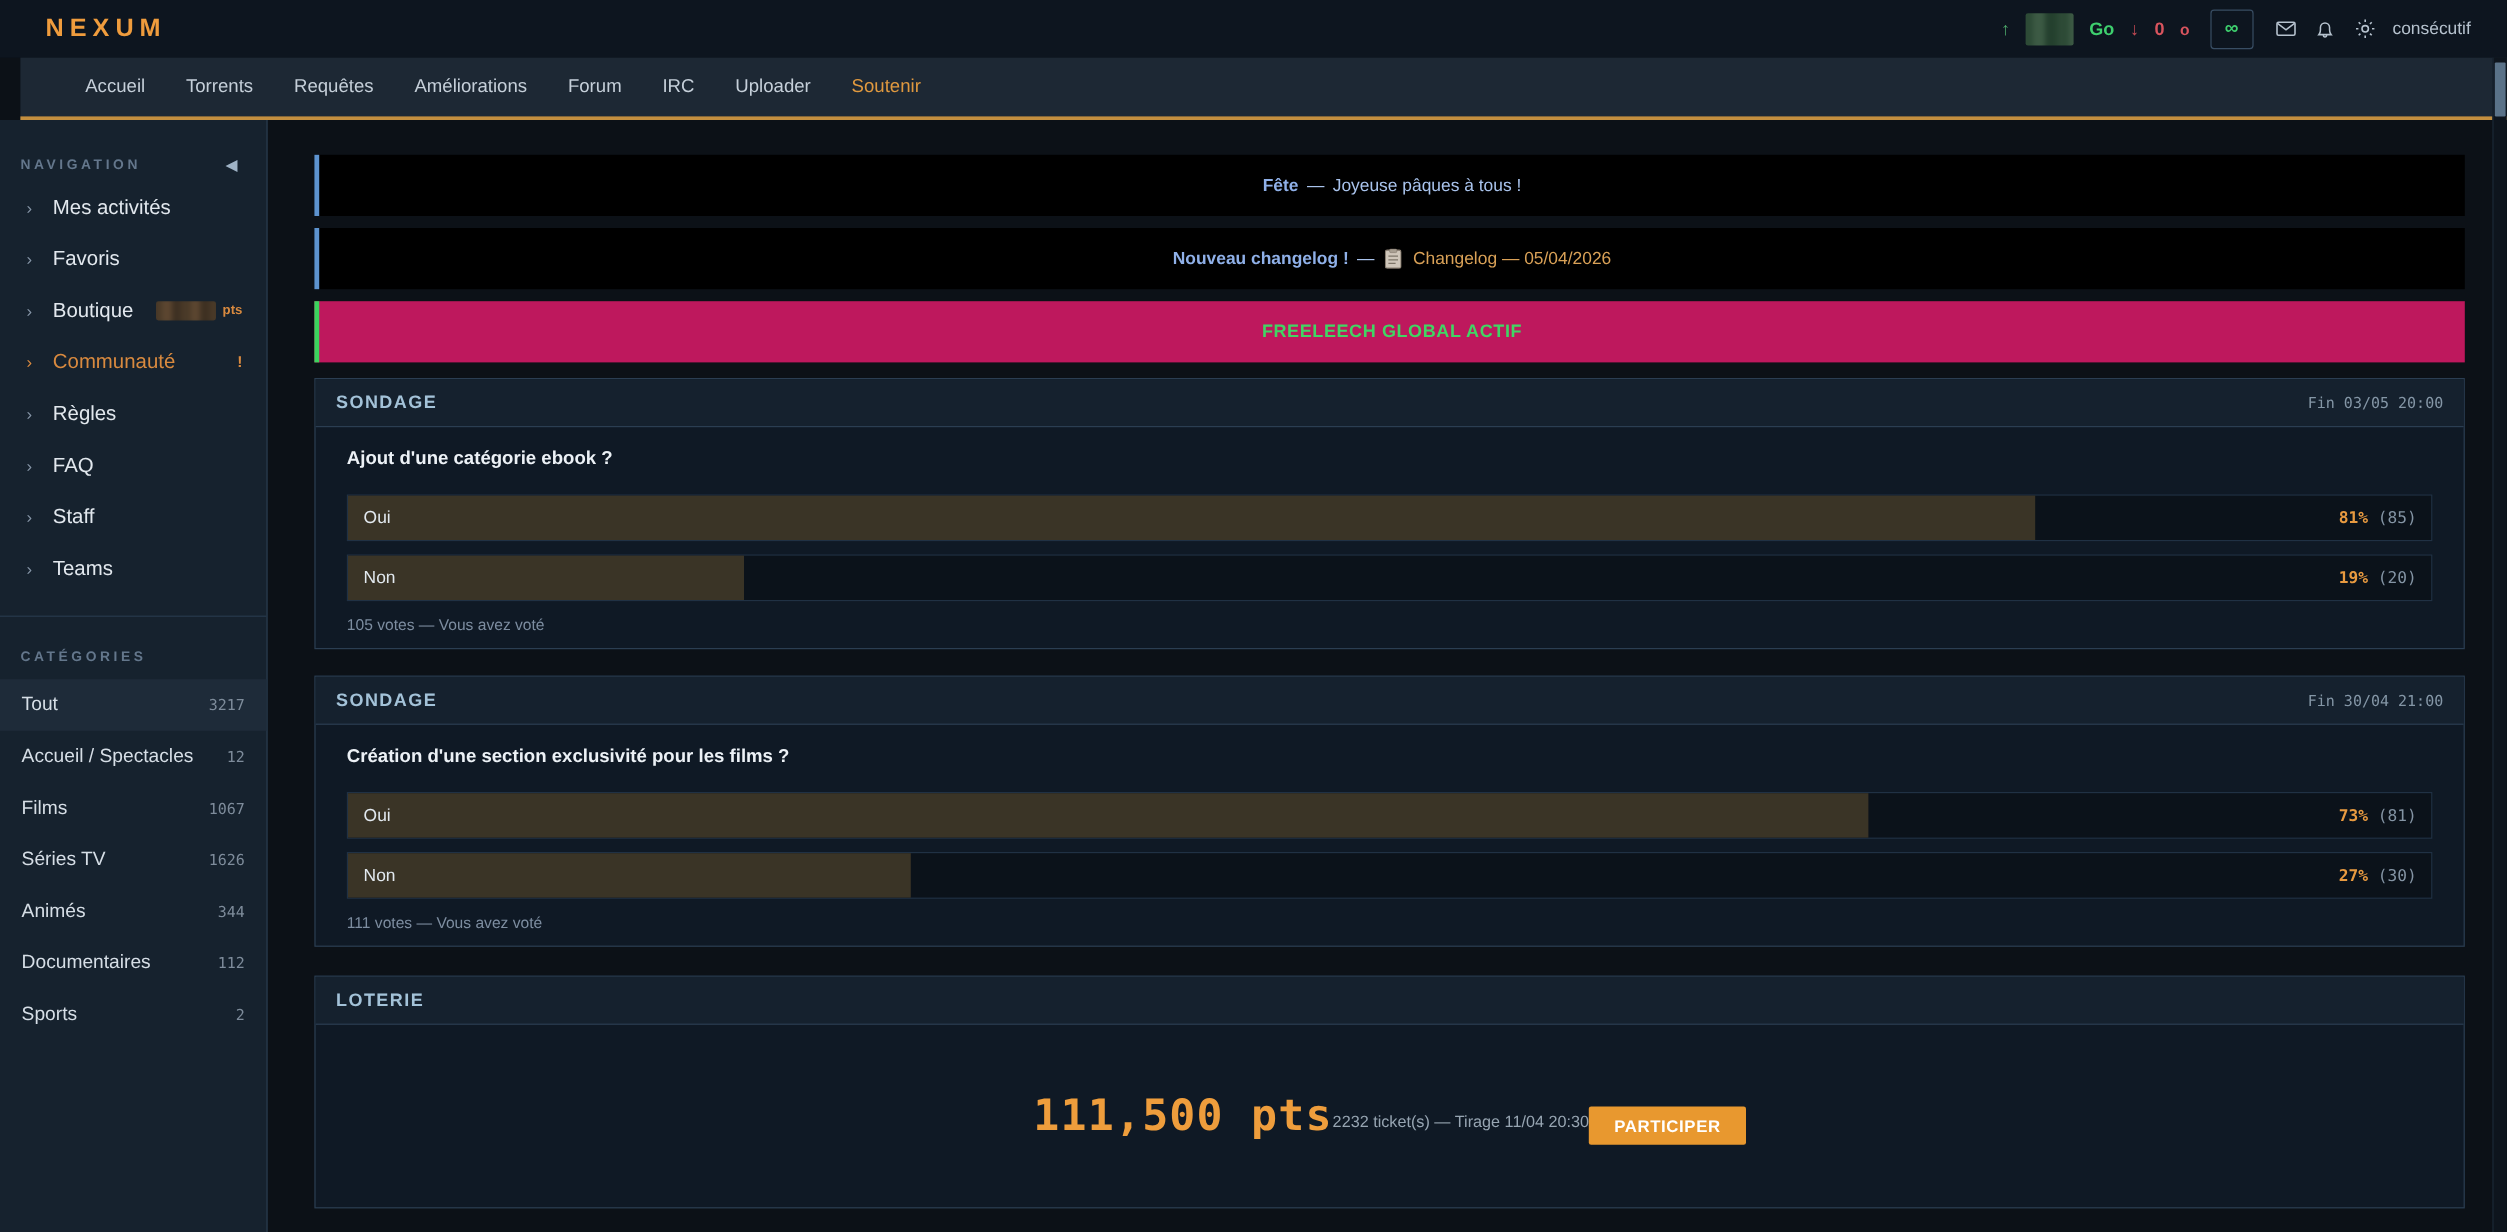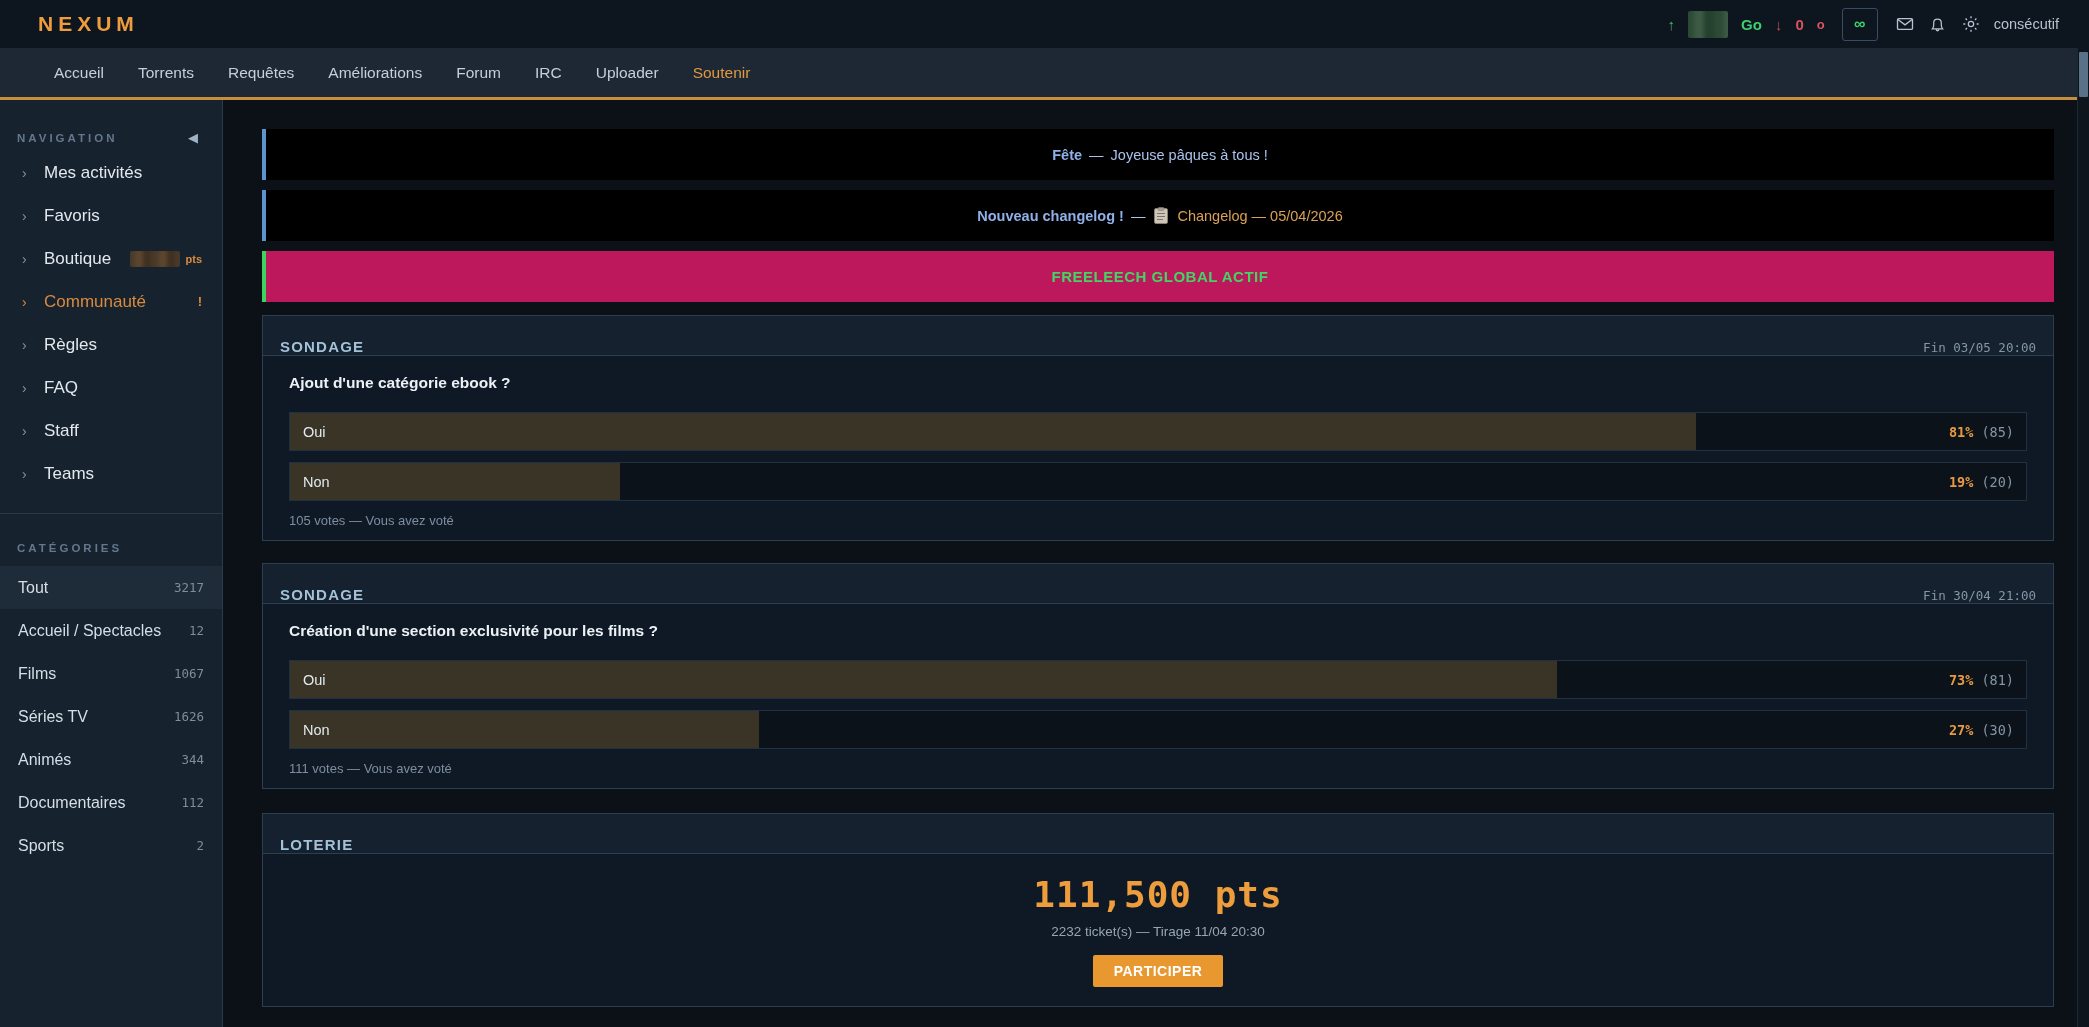--- a/index.html
+++ b/index.html
@@ -40,21 +40,21 @@
     min-width:36px; height:33px; border:1px solid #384d63; border-radius:3px;
     display:flex; align-items:center; justify-content:center;
     color:#3ecf6e; font-weight:bold; font-size:16px; margin:0 4px;
   }
   .top-icon { width:20px; height:20px; display:inline-flex; align-items:center; justify-content:center; }
   .top-icon svg { stroke:#b6c2ce; }
   .logout { color:#b6c2ce; font-size:14.5px; }
 
   
   .navbar {
-    position:absolute; top:48px; left:0; right:0; height:52px;
+    position:absolute; top:48px; left:17px; right:0; height:52px;
     background:#1d2834; border-bottom:3px solid #c48f3f;
     display:flex; align-items:center; gap:34px; padding:0 0 0 54px;
   }
   .nav-item { color:#c5cfd9; font-size:15.5px; cursor:pointer; }
   .nav-item.active { color:#e0993f; }
 
   
   .sidebar {
     position:absolute; top:100px; left:0; bottom:0; width:223px;
     background:#16222e; border-right:1px solid #2a3c4e;
@@ -116,41 +116,41 @@
   }
   .banner.freeleech span { color:#41d564; font-weight:bold; font-size:15px; letter-spacing:.5px; }
   .clip-icon { display:inline-flex; margin:0 2px; }
 
   .panel {
     border:1px solid #2b3e52; background:#0f1925; margin-top:13px;
   }
   .panel + .panel { margin-top:22px; }
   .panel-head {
     height:40px; background:#15212e; border-bottom:1px solid #2b3e52;
-    display:flex; align-items:flex-end; justify-content:space-between; padding:0 17px;
+    display:flex; align-items:center; justify-content:space-between; padding:0 17px;
   }
   .panel-title { color:#a3c2d8; font-weight:bold; font-size:15px; letter-spacing:1.2px; }
   .panel-when { font-family:"DejaVu Sans Mono", monospace; font-size:12.5px; color:#8496a6; }
   .poll-body { padding:16px 26px 12px; }
   .poll-q { font-weight:bold; font-size:15.5px; color:#ecf1f6; margin:2px 0 20px; }
   .bar {
     position:relative; height:39px; background:#0b121a; border:1px solid #203144;
     display:flex; align-items:center; margin-bottom:11px;
   }
   .bar-fill { position:absolute; left:0; top:0; bottom:0; background:#3a3426; }
   .bar-label { position:relative; margin-left:13px; font-size:14.5px; color:#e2e9ef; }
   .bar-right { position:absolute; right:12px; font-family:"DejaVu Sans Mono", monospace; font-size:13.5px; }
   .bar-pct { color:#e89a40; font-weight:bold; }
   .bar-cnt { color:#8494a4; }
   .poll-votes { margin-top:12px; font-size:13px; color:#7d8da0; }
 
   .bottom-row { display:flex; gap:28px; margin-top:24px; }
   .bottom-row .panel { flex:1; margin-top:0; }
   .reward-body {
-    height:152px; display:flex; flex-direction:column; align-items:center; justify-content:center;
+    height:152px; display:flex; align-items:center; justify-content:center;
   }
   .big-num {
     font-family:"DejaVu Sans Mono", monospace; font-weight:bold;
     font-size:36px; color:#ee9d3c; letter-spacing:1px;
   }
   .sub-text { margin-top:9px; font-size:13.5px; color:#97a5b2; }
   .btn-participate {
     margin-top:16px; background:#e8982f; color:#ffffff; border:none; cursor:pointer;
     font-family:"Liberation Sans", sans-serif; font-weight:bold; font-size:14px; letter-spacing:.5px;
     padding:8px 21px; border-radius:2px;

